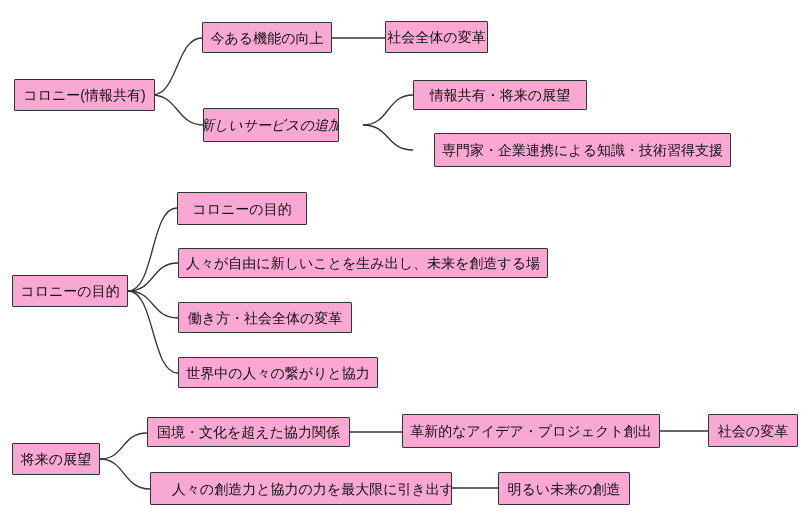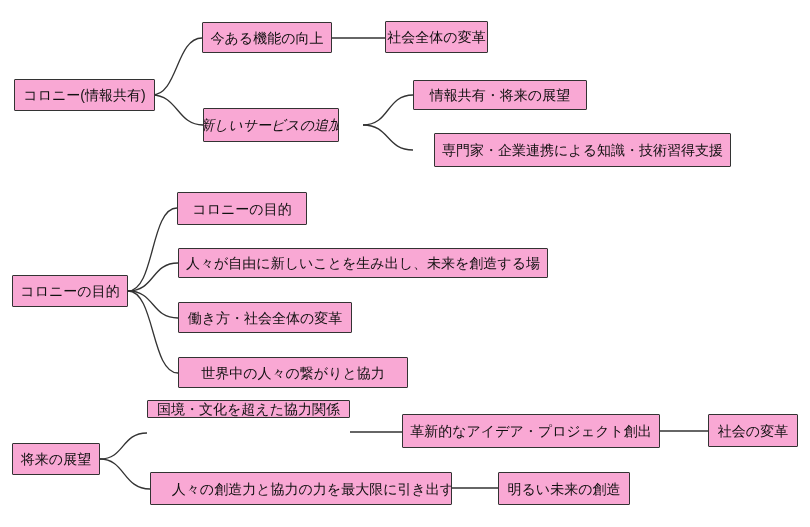--- a/index.html
+++ b/index.html
@@ -68,21 +68,21 @@
   <div class="node" style="left:14px;  top:79px;  width:141px; height:32px;">コロニー(情報共有)</div>
   <div class="node" style="left:202px; top:22px;  width:130px; height:31px;">今ある機能の向上</div>
   <div class="node" style="left:385px; top:21px;  width:103px; height:32px;">社会全体の変革</div>
   <div class="node" style="left:203px; top:108px; width:136px; height:34px;font-style:italic;">新しいサービスの追加</div>
   <div class="node" style="left:413px; top:80px;  width:174px; height:30px;">情報共有・将来の展望</div>
   <div class="node" style="left:434px; top:133px; width:297px; height:34px;">専門家・企業連携による知識・技術習得支援</div>
   <div class="node" style="left:12px;  top:275px; width:116px; height:32px;">コロニーの目的</div>
   <div class="node" style="left:177px; top:192px; width:130px; height:33px;">コロニーの目的</div>
   <div class="node" style="left:178px; top:248px; width:370px; height:30px;">人々が自由に新しいことを生み出し、未来を創造する場</div>
   <div class="node" style="left:178px; top:302px; width:174px; height:31px;">働き方・社会全体の変革</div>
-  <div class="node" style="left:178px; top:357px; width:230px; height:31px;">世界中の人々の繋がりと協力</div>
+  <div class="node" style="left:178px; top:357px; width:200px; height:31px;">世界中の人々の繋がりと協力</div>
   <div class="node" style="left:12px;  top:443px; width:88px;  height:32px;">将来の展望</div>
-  <div class="node" style="left:147px; top:400px; width:203px; height:18px;">国境・文化を超えた協力関係</div>
+  <div class="node" style="left:147px; top:417px; width:203px; height:30px;">国境・文化を超えた協力関係</div>
   <div class="node" style="left:402px; top:414px; width:258px; height:34px;">革新的なアイデア・プロジェクト創出</div>
   <div class="node" style="left:708px; top:414px; width:90px;  height:33px;">社会の変革</div>
   <div class="node" style="left:150px; top:472px; width:302px; height:33px;padding-left:24px;">人々の創造力と協力の力を最大限に引き出す</div>
   <div class="node" style="left:498px; top:472px; width:132px; height:33px;">明るい未来の創造</div>
 
 </div>
 
 </body></html>

